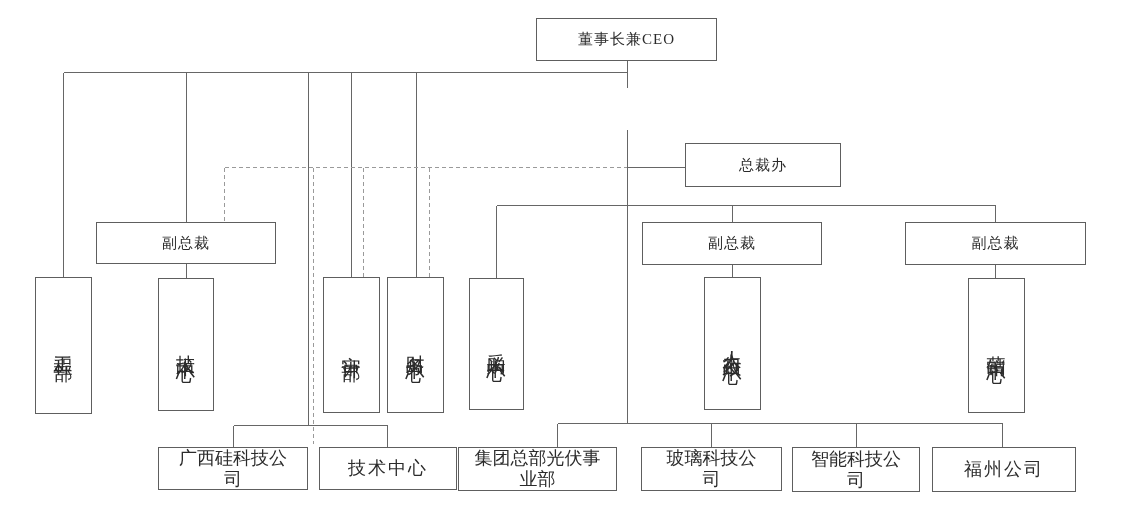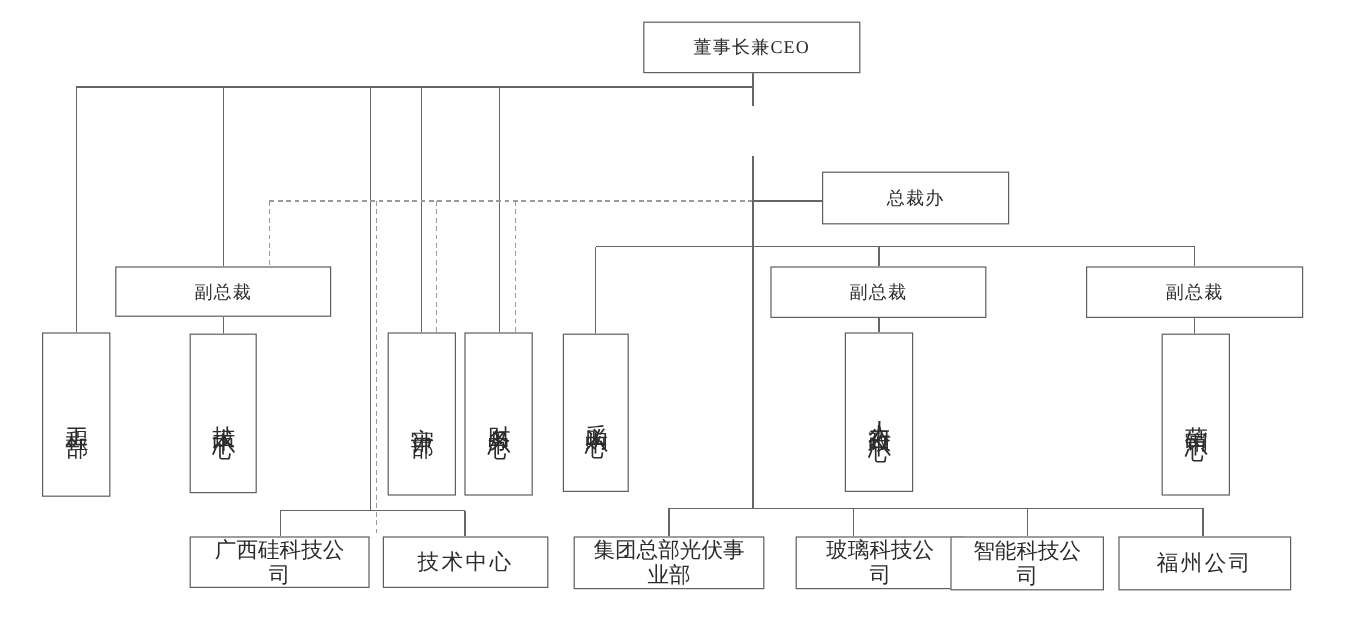--- a/index.html
+++ b/index.html
@@ -99,18 +99,18 @@
   </div>
   <div class="node v-node" style="left:704px;top:277px;width:57px;height:133px;">
     <span>人力行政中心</span>
   </div>
   <div class="node v-node" style="left:968px;top:278px;width:57px;height:135px;">
     <span>营销中心</span>
   </div>
 
   <div class="node b-node" style="left:158px;top:447px;width:150px;height:43px;padding:16px 13px;">广西硅科技公司</div>
   <div class="node b-node b-single" style="left:319px;top:447px;width:138px;height:43px;">技术中心</div>
-  <div class="node b-node" style="left:478px;top:447px;width:159px;height:44px;padding:0 10px;text-align:center;">集团总部光伏事业部</div>
-  <div class="node b-node" style="left:663px;top:447px;width:141px;height:44px;padding:17px 18px;">玻璃科技公司</div>
+  <div class="node b-node" style="left:458px;top:447px;width:159px;height:44px;padding:0 10px;text-align:center;">集团总部光伏事业部</div>
+  <div class="node b-node" style="left:641px;top:447px;width:141px;height:44px;padding:17px 18px;">玻璃科技公司</div>
   <div class="node b-node" style="left:792px;top:447px;width:128px;height:45px;padding:13px 12px;">智能科技公司</div>
   <div class="node b-node b-single" style="left:932px;top:447px;width:144px;height:45px;">福州公司</div>
 
 </div>
 
 </body></html>

